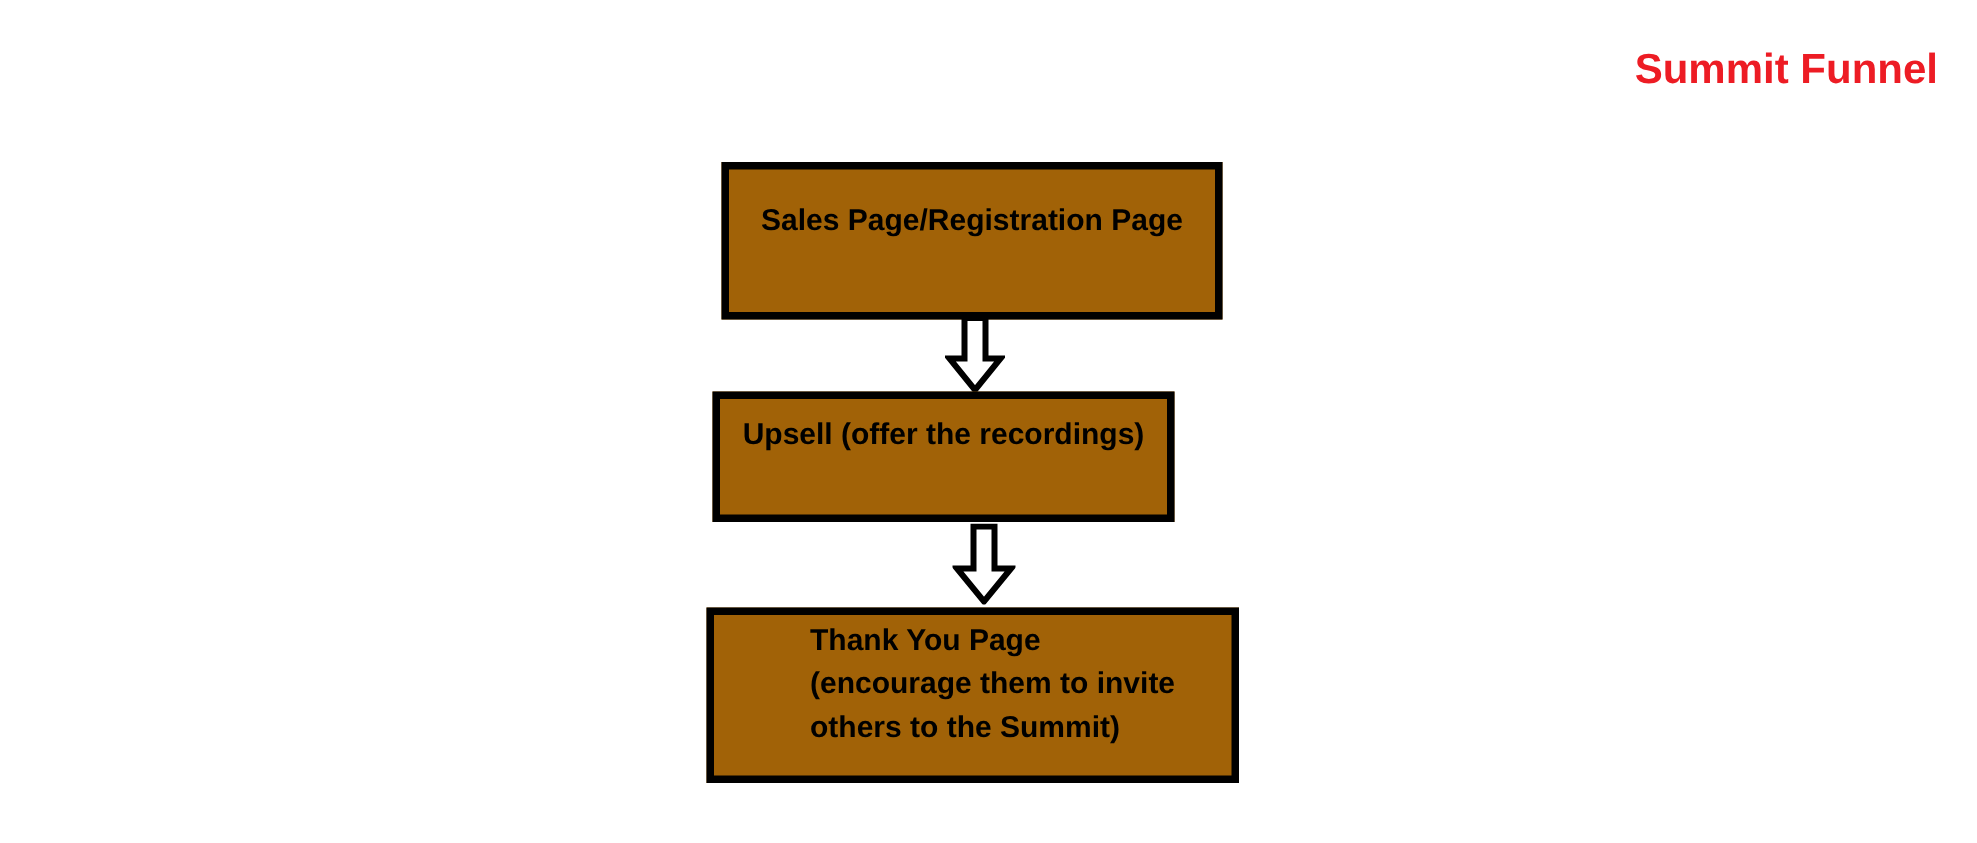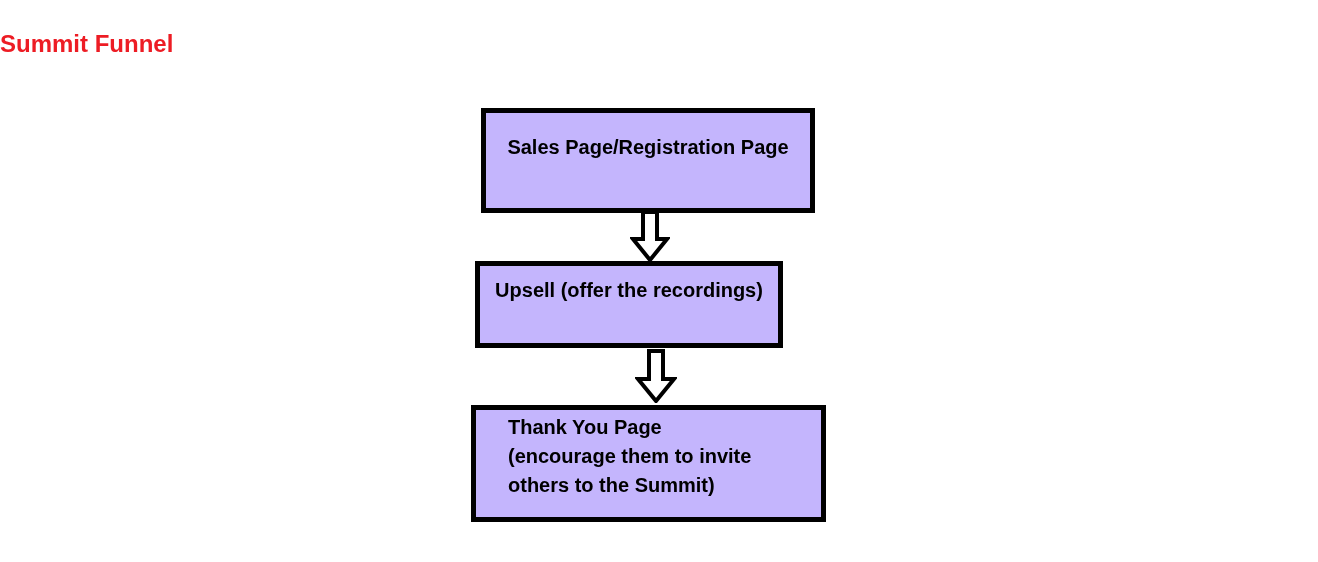--- a/index.html
+++ b/index.html
@@ -16,31 +16,31 @@
     height: 562px;
     background: #ffffff;
     overflow: hidden;
   }
   .title {
     position: absolute;
     left: 0;
     top: 30px;
     width: 1292px;
     margin: 0;
-    text-align: left;
-    font-size: 24px;
+    text-align: right;
+    font-size: 28px;
     font-weight: bold;
     color: #ed1c24;
     letter-spacing: 0px;
   }
   .node {
     position: absolute;
     box-sizing: border-box;
     border: 5px solid #000000;
-    background: #c4b5fd;
+    background: #a16207;
     color: #000000;
     font-weight: bold;
     font-size: 20px;
     line-height: 29px;
   }
   .node-label {
     display: block;
     white-space: pre-line;
   }
   .node-sales {
@@ -58,21 +58,21 @@
     height: 87px;
     text-align: center;
     padding-top: 10px;
   }
   .node-thankyou {
     left: 471px;
     top: 405px;
     width: 355px;
     height: 117px;
     text-align: left;
-    padding: 3px 8px 0 32px;
+    padding: 3px 8px 0 64px;
   }
   .arrow {
     position: absolute;
     display: block;
   }
   .arrow-1 {
     left: 630px;
     top: 210px;
   }
   .arrow-2 {

